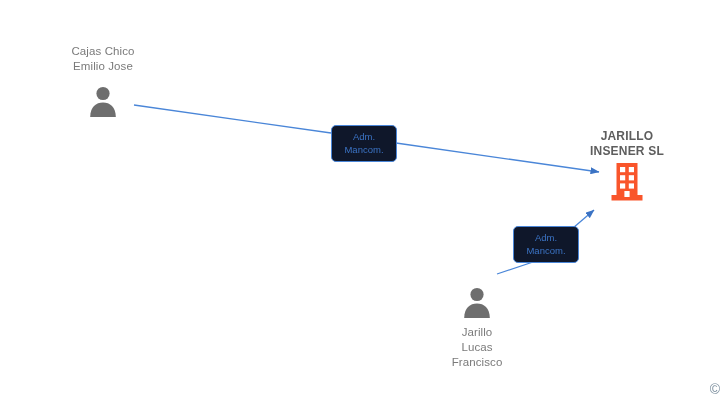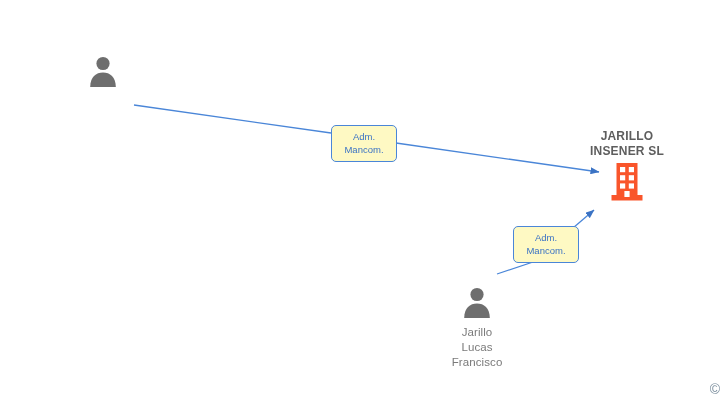--- a/index.html
+++ b/index.html
@@ -64,21 +64,21 @@
   .company-icon {
     display: block;
     margin: 4px auto 0 auto;
   }
 
   
   .edge-label {
     position: absolute;
     border: 1.3px solid #4a86d8;
     border-radius: 5px;
-    background: #fef9c3;
+    background: #0f172a;
     color: #3b73c4;
     font-size: 9.5px;
     line-height: 13px;
     text-align: center;
     padding: 4px 7px 5px 7px;
     white-space: pre-line;
     box-sizing: border-box;
   }
 
   
@@ -124,20 +124,22 @@
       <line x1="396" y1="143" x2="599" y2="172" stroke="#4a86d8" stroke-width="1.3" marker-end="url(#arrowhead)"></line>
     </g>
 
     <g>
       <line x1="497" y1="274" x2="545" y2="258" stroke="#4a86d8" stroke-width="1.3"></line>
       <line x1="566" y1="234" x2="594" y2="210" stroke="#4a86d8" stroke-width="1.3" marker-end="url(#arrowhead)"></line>
     </g>
   </svg>
 
   <div class="person-node" style="left:33px; top:44px;">
+    <div class="person-name">Cajas Chico
+Emilio Jose</div>
     <svg class="person-icon" width="34" height="34" viewBox="0 0 34 34" style="margin-top:9px;">
       <circle cx="17" cy="10.5" r="6.6" fill="#6e6e6e"></circle>
       <path d="M4.2 34 C4.2 23.8 10.1 19.4 17 19.4 C23.9 19.4 29.8 23.8 29.8 34 Z" fill="#6e6e6e"></path>
     </svg>
   </div>
 
   <div class="person-node" style="left:407px; top:284px;">
     <svg class="person-icon" width="34" height="34" viewBox="0 0 34 34">
       <circle cx="17" cy="10.5" r="6.6" fill="#6e6e6e"></circle>
       <path d="M4.2 34 C4.2 23.8 10.1 19.4 17 19.4 C23.9 19.4 29.8 23.8 29.8 34 Z" fill="#6e6e6e"></path>

